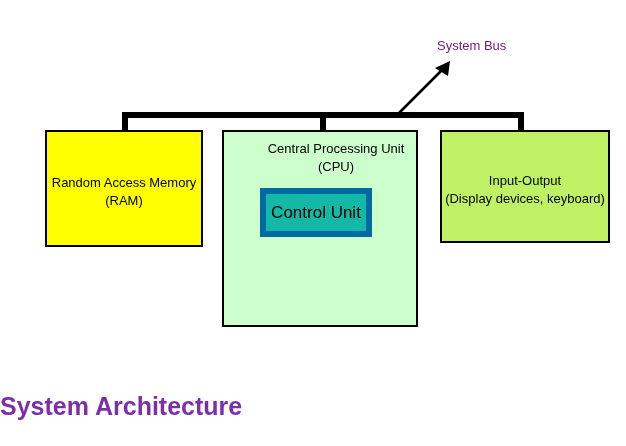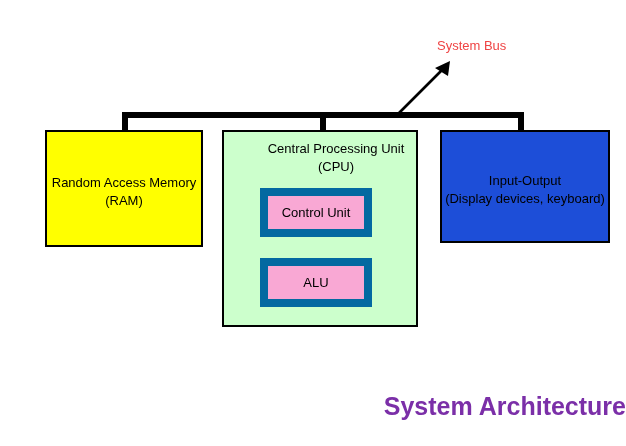--- a/index.html
+++ b/index.html
@@ -44,21 +44,21 @@
     left: 392px;
     top: 56px;
     width: 70px;
     height: 62px;
   }
   .bus-label {
     position: absolute;
     left: 437px;
     top: 38px;
     font-size: 13px;
-    color: #ef4444;
+    color: #701a75;
     white-space: nowrap;
   }
 
   
   .box {
     position: absolute;
     border: 2px solid #000000;
     box-sizing: border-box;
     text-align: center;
     color: #000000;
@@ -106,24 +106,24 @@
     right: 0;
     top: 26px;
     font-size: 13px;
     line-height: 18px;
     margin-top: 34px;
   }
 
   
   .inner-box {
     position: absolute;
-    border: 8px solid #0369a1;
+    border: 6px solid #0369a1;
     box-sizing: border-box;
-    background: #f9a8d4;
-    font-size: 13px;
+    background: #14b8a6;
+    font-size: 17px;
     color: #000000;
     display: flex;
     align-items: center;
     justify-content: center;
   }
   #control-unit-box {
     left: 36px;
     top: 56px;
     width: 112px;
     height: 49px;
@@ -134,31 +134,31 @@
     width: 112px;
     height: 49px;
   }
 
   
   #io-box {
     left: 440px;
     top: 130px;
     width: 170px;
     height: 113px;
-    background: #1d4ed8;
+    background: #bef264;
   }
   #io-box .box-text { top: 40px; }
 
   
   #diagram-title {
     position: absolute;
     left: 0;
     right: 0;
     top: 392px;
-    text-align: right;
+    text-align: left;
     font-size: 25px;
     font-weight: bold;
     color: #7B2FA8;
     letter-spacing: 0px;
   }
 </style>
 </head>
 <body>
 
 <div id="canvas">
@@ -178,21 +178,20 @@
   <div class="box" id="ram-box">
     <div class="box-text">Random Access Memory
 (RAM)</div>
   </div>
 
   <div class="box" id="cpu-box">
     <div class="cpu-heading">Central Processing Unit (CPU)</div>
     <div class="cpu-model">8086</div>
 
     <div class="inner-box" id="control-unit-box">Control Unit</div>
-    <div class="inner-box" id="alu-box">ALU</div>
   </div>
 
   <div class="box" id="io-box">
     <div class="box-text">Input-Output
 (Display devices, keyboard)</div>
   </div>
 
   <div id="diagram-title">System Architecture</div>
 
 </div>

